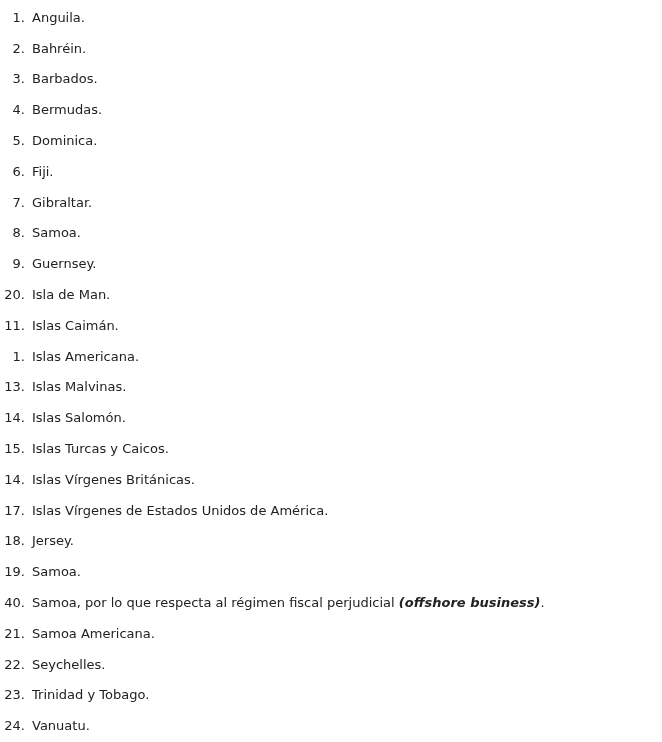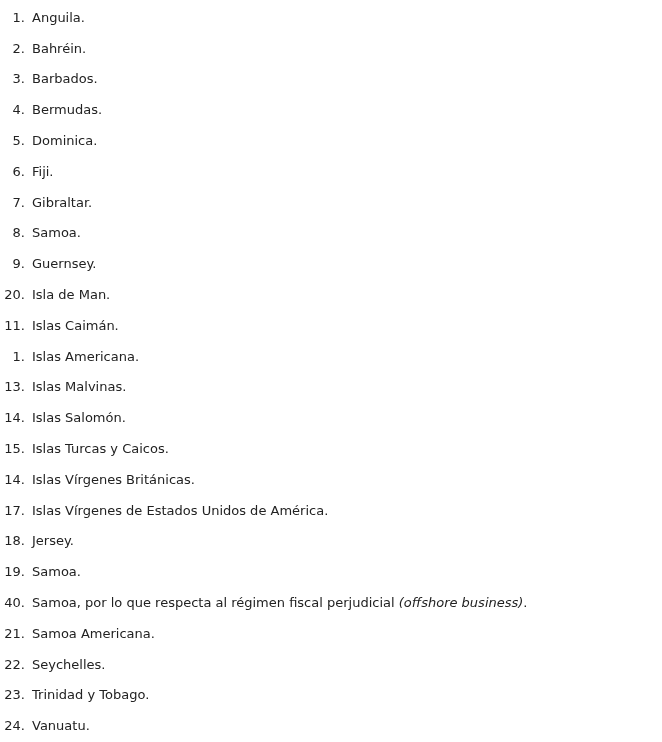--- a/index.html
+++ b/index.html
@@ -33,20 +33,21 @@
   }
   .num {
     flex: 0 0 25px;
     text-align: right;
   }
   .txt {
     padding-left: 7px;
   }
   .txt em {
     font-style: italic;
+    font-weight: bold;
   }
 </style>
 </head>
 <body>
 
 <div class="page">
   <ol class="jlist">
       <li>
         <span class="num">1.</span>
         <span class="txt"><span>Anguila.</span></span>

